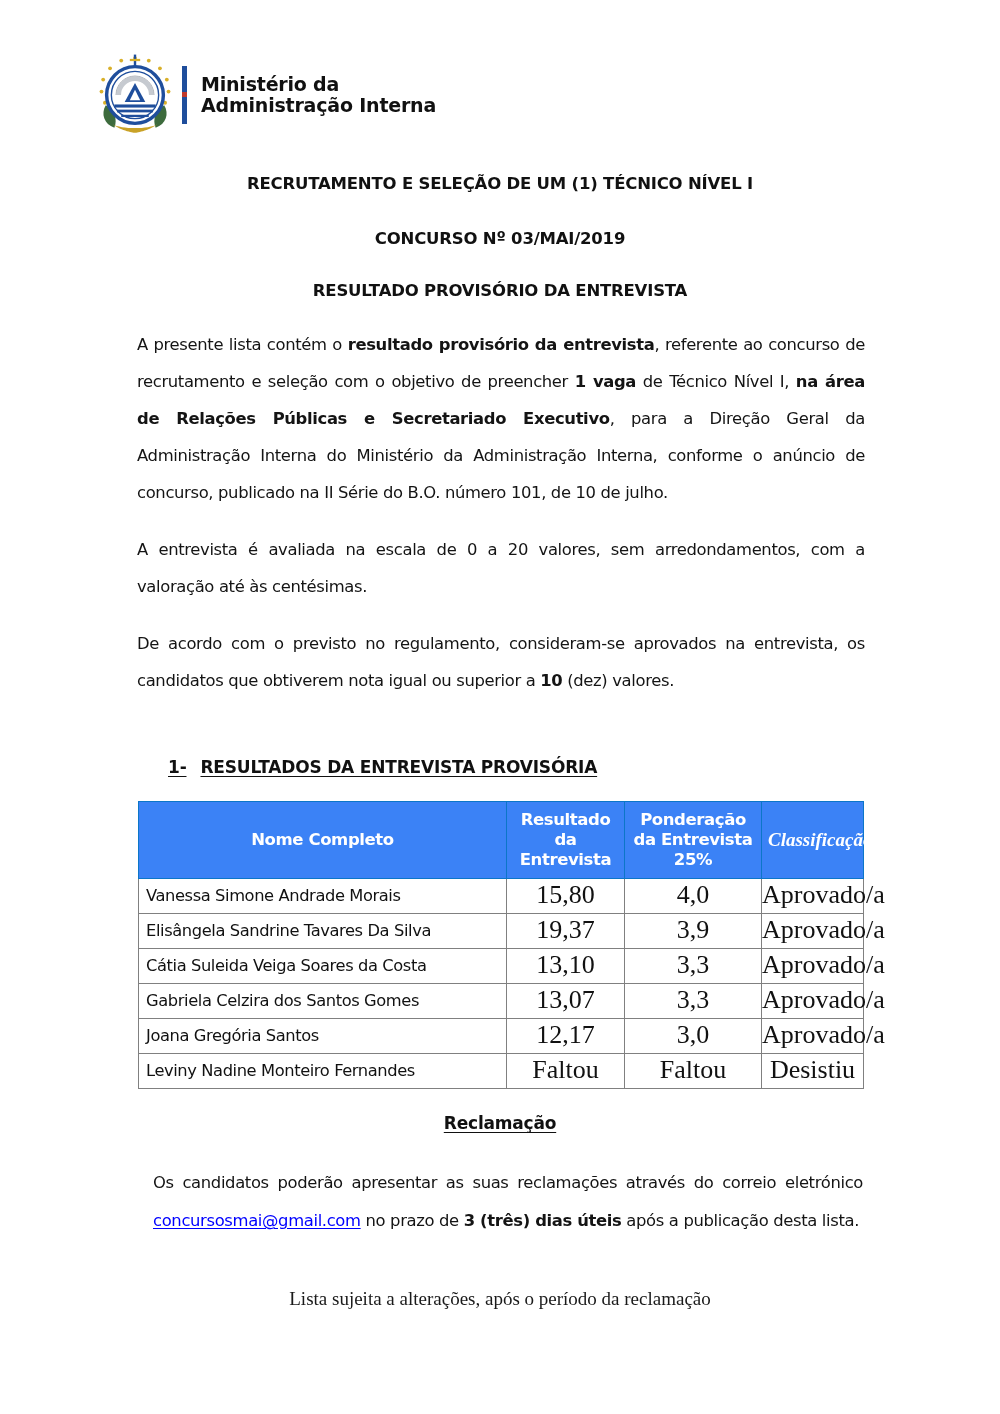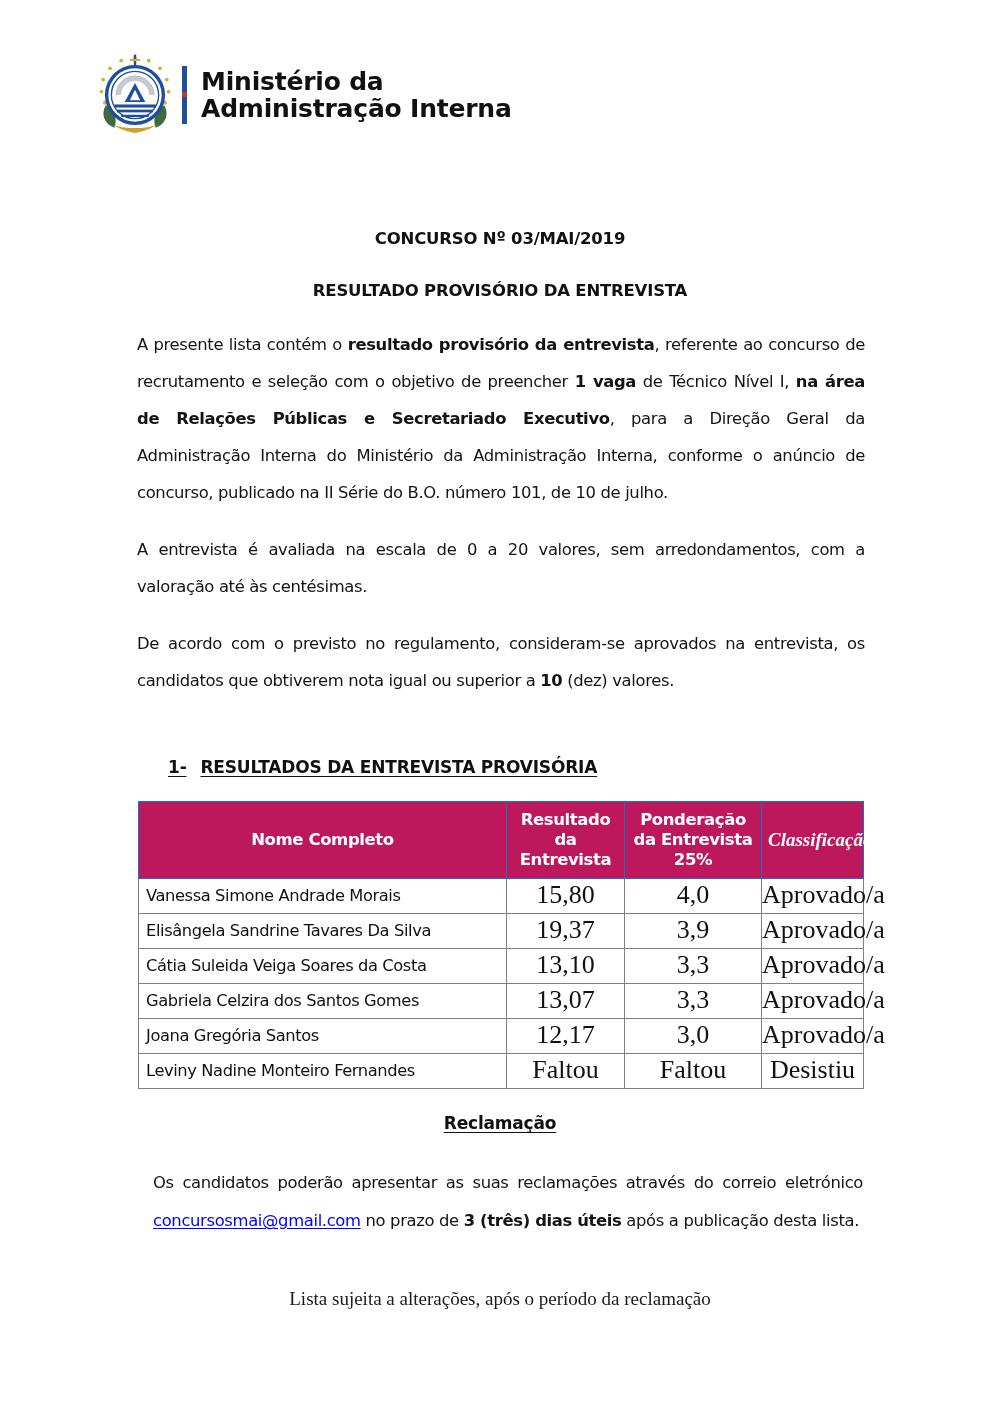--- a/index.html
+++ b/index.html
@@ -50,21 +50,21 @@
     position: absolute;
     left: 0;
     top: 26px;
     width: 5px;
     height: 5px;
     background: #c0392b;
   }
   .ministry-name {
     font-family: "DejaVu Sans", sans-serif;
     font-weight: 700;
-    font-size: 25px;
+    font-size: 19px;
     line-height: 1.08;
     letter-spacing: -0.2px;
     color: #111111;
     white-space: pre-line;
   }
 
   
   .doc-title {
     position: absolute;
     left: 0;
@@ -124,21 +124,21 @@
     width: 725px;
     border-collapse: collapse;
     table-layout: fixed;
   }
   .results-table col.c1 { width: 368px; }
   .results-table col.c2 { width: 118px; }
   .results-table col.c3 { width: 137px; }
   .results-table col.c4 { width: 102px; }
 
   .results-table thead th {
-    background: #be185d;
+    background: #3b82f6;
     color: #ffffff;
     border: 1px solid #0c76c8;
     height: 72px;
     vertical-align: middle;
     padding: 2px 6px;
   }
   .results-table thead th.hdr-sans {
     font-family: "DejaVu Sans", sans-serif;
     font-weight: 700;
     font-size: 16.5px;
@@ -266,20 +266,21 @@
         <rect x="26" y="61" width="48" height="3.6" fill="#1f4e9c"></rect>
         <rect x="29" y="67" width="42" height="3.2" fill="#1f4e9c"></rect>
         <rect x="34" y="73" width="32" height="2.6" fill="#1f4e9c"></rect>
       </svg>
     </div>
     <div class="divider-bar"></div>
     <div class="ministry-name"><span>Ministério da</span>
 <span>Administração Interna</span></div>
   </div>
 
+  <div class="doc-title" id="title-line-1">RECRUTAMENTO E SELEÇÃO DE UM (1) TÉCNICO NÍVEL I</div>
   <div class="doc-title" id="title-line-2">CONCURSO Nº 03/MAI/2019</div>
   <div class="doc-title" id="title-line-3">RESULTADO PROVISÓRIO DA ENTREVISTA</div>
 
   <div class="body-area">
     <p class="para"><span>A presente lista contém o </span><b>resultado provisório da entrevista</b><span>, referente ao concurso de recrutamento e seleção com o objetivo de preencher </span><b>1 vaga</b><span> de Técnico Nível I, </span><b>na área de Relações Públicas e Secretariado Executivo</b><span>, para a Direção Geral da Administração Interna do Ministério da Administração Interna, conforme o anúncio de concurso, publicado na II Série do B.O. número 101, de 10 de julho.</span></p>
 
     <p class="para"><span> A entrevista é avaliada na escala de 0 a 20 valores, sem arredondamentos, com a valoração até às centésimas.</span></p>
 
     <p class="para"><span>De acordo com o previsto no regulamento, consideram-se aprovados na entrevista, os candidatos que obtiverem nota igual ou superior a </span><b>10</b><span> (dez) valores.</span></p>
   </div>

